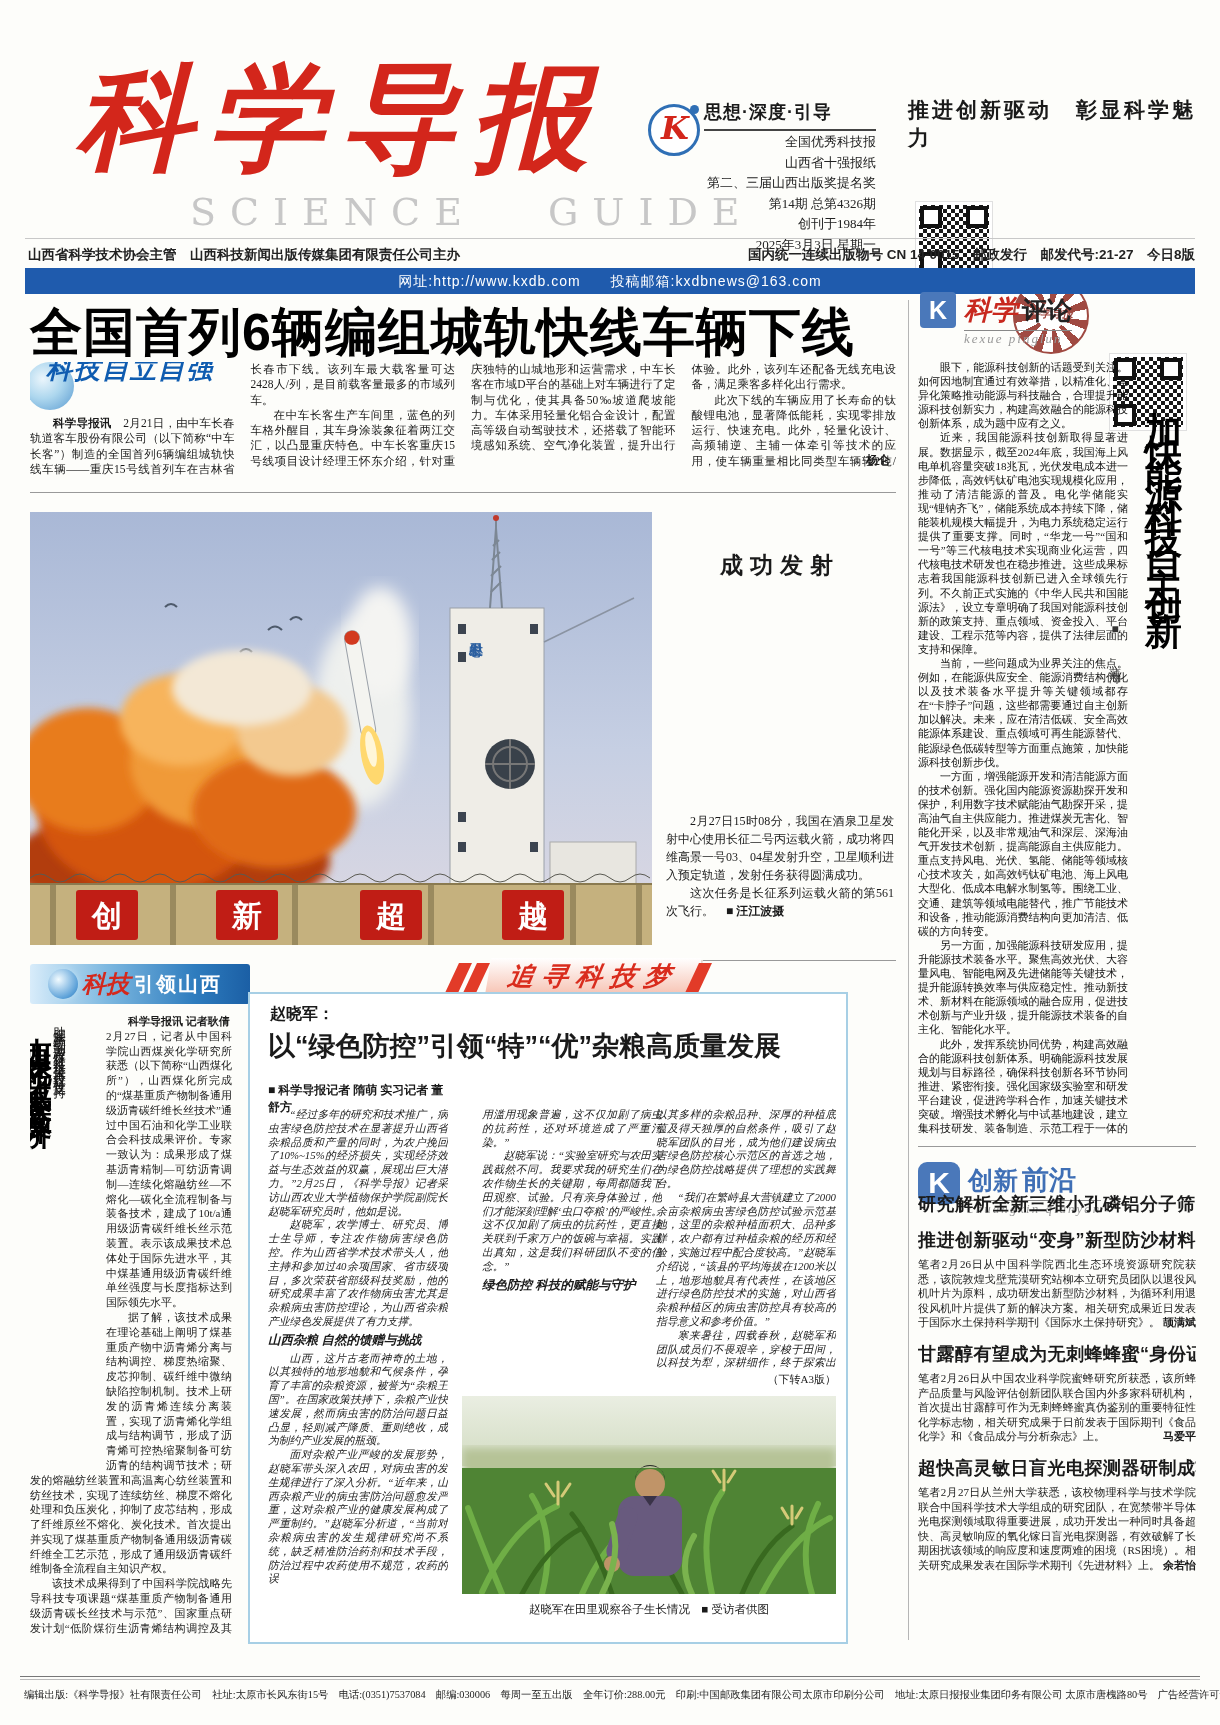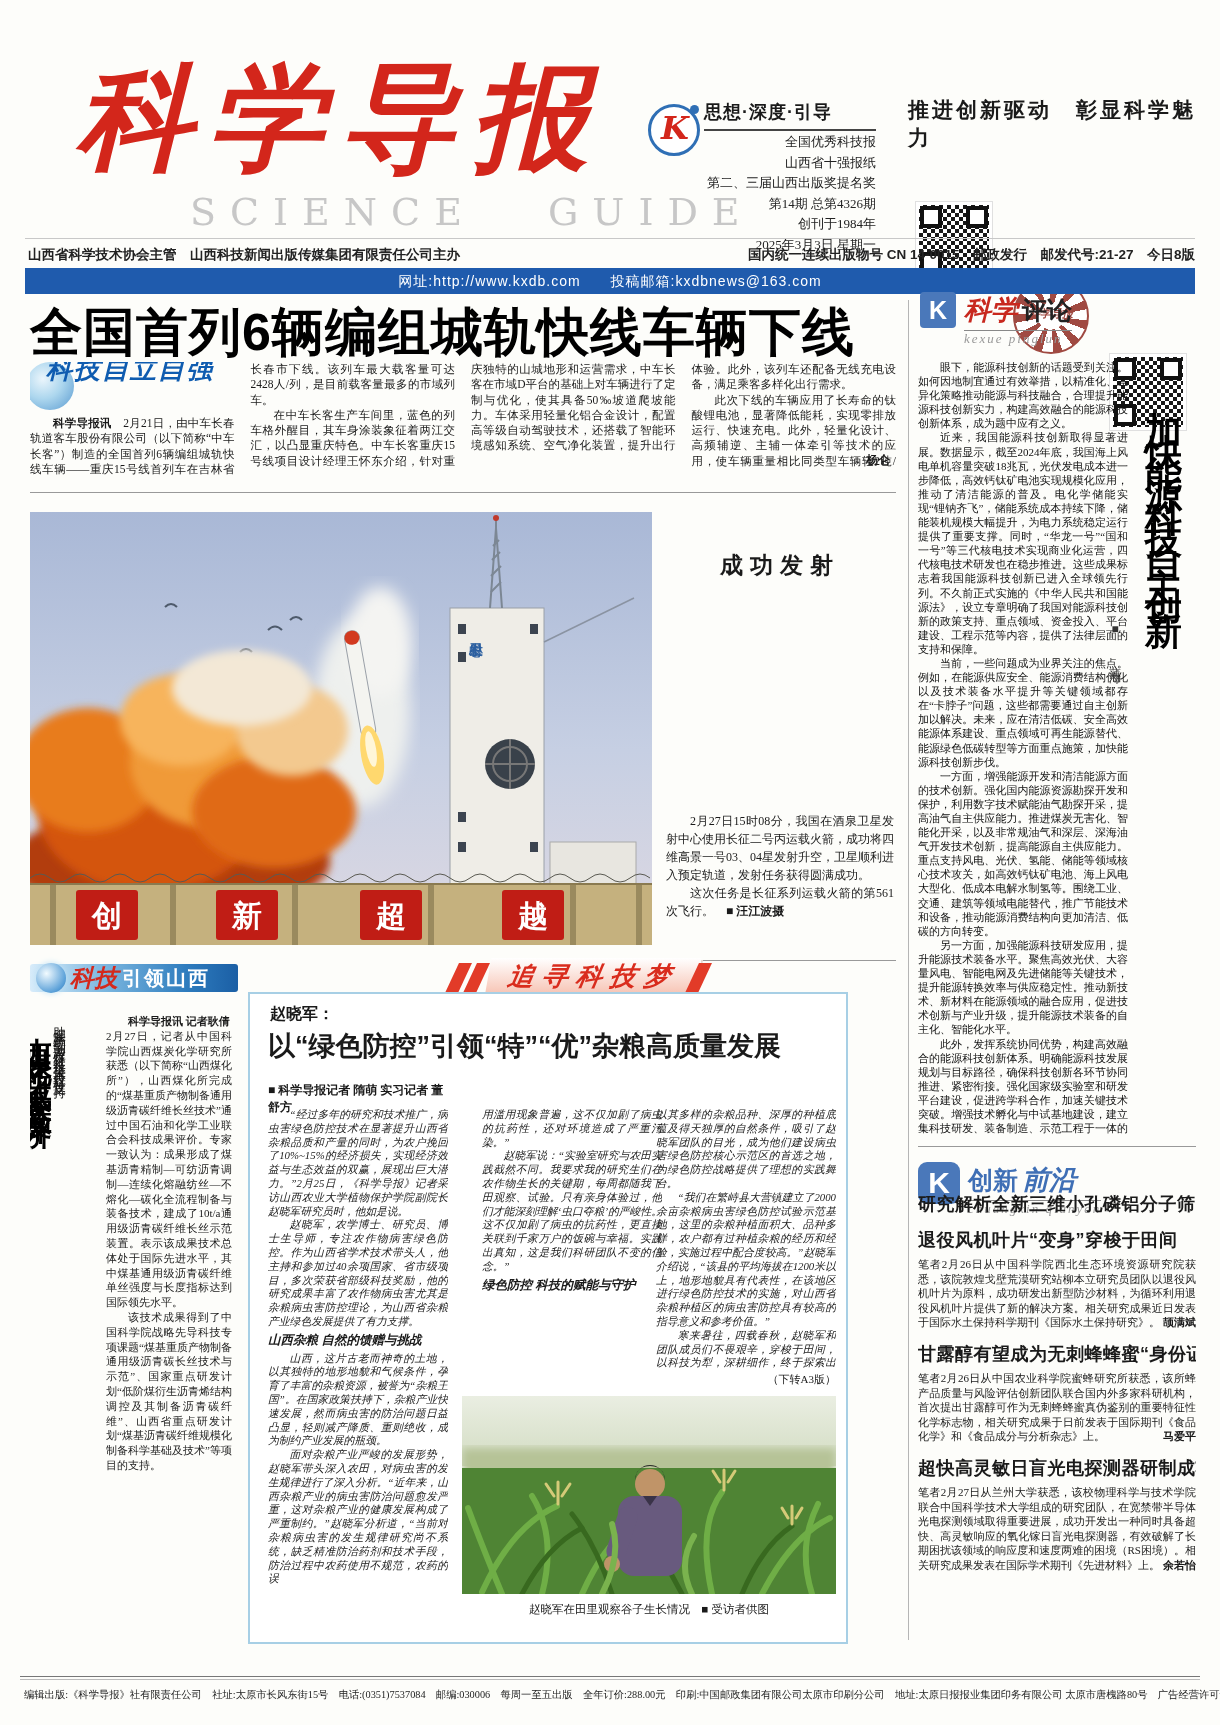--- a/index.html
+++ b/index.html
@@ -42,31 +42,31 @@
   
   .ph-title{font-size:23px;font-weight:bold;letter-spacing:7px;text-align:center;font-family:"Liberation Sans",sans-serif;}
   .caption{font-size:12px;line-height:18px;text-align:justify;}
   .credit{font-weight:bold;}
   
   .ksq{width:36px;height:36px;background:#4a78ba;color:#fff;font-family:"Liberation Sans",sans-serif;
        font-weight:bold;font-size:25px;display:flex;align-items:center;justify-content:center;border-radius:4px;}
   .sechead{display:flex;align-items:flex-start;gap:8px;}
   .sechead .tt{border-bottom:1px solid #888;padding-bottom:2px;white-space:nowrap;}
   .red-script{font-family:"DejaVu Serif",serif;font-style:italic;font-weight:bold;color:#c8281e;font-size:27px;}
-  .blue-script{font-family:"DejaVu Serif",serif;font-style:italic;font-weight:bold;color:#3f6fb5;font-size:27px;}
+  .blue-script{font-family:"DejaVu Serif",serif;font-weight:bold;color:#3f6fb5;font-size:27px;}
   .tt-rest{font-size:25px;font-weight:bold;color:#222;}
   .tt-blue{font-size:25px;font-weight:bold;color:#3f6fb5;font-family:"Liberation Sans",sans-serif;}
   .pinyin{font-style:italic;color:#999;font-size:13px;letter-spacing:2px;}
   
   .essay{font-size:11px;line-height:14.1px;text-align:justify;overflow:hidden;color:#111;}
   .essay p{margin-bottom:0;}
   .vtitle{font-family:"Liberation Sans",sans-serif;font-weight:900;font-size:37px;letter-spacing:22px;color:#000;}
   .vauthor{font-size:12px;letter-spacing:4px;color:#333;}
   
-  .sx-banner{height:28px;border-radius:3px;display:flex;align-items:center;gap:4px;padding-left:6px;
+  .sx-banner{height:40px;border-radius:3px;display:flex;align-items:center;gap:4px;padding-left:18px;
              background:linear-gradient(90deg,#d8ecfa 0%,#7db8e0 35%,#2e7cbe 75%,#1b5fa5 100%);}
   .globe{width:30px;height:30px;border-radius:50%;background:radial-gradient(circle at 35% 35%,#f2fbff,#5aa0d8 70%,#2a6fae);box-shadow:0 0 6px #bfe2f5;}
   .sx-banner .s1{font-family:"DejaVu Serif",serif;font-style:italic;font-weight:bold;font-size:24px;color:#d4281c;}
   .sx-banner .s2{font-family:"Liberation Sans",sans-serif;font-weight:bold;font-size:20px;color:#fff;letter-spacing:2px;}
   .sx-article{font-size:11px;line-height:14.8px;text-align:justify;overflow:hidden;}
   .sx-head{float:left;width:76px;height:458px;display:flex;}
   .sx-title{writing-mode:vertical-rl;text-orientation:upright;font-family:"Liberation Sans",sans-serif;
             font-weight:900;font-size:29px;letter-spacing:7px;color:#000;}
   .sx-kicker{writing-mode:vertical-rl;text-orientation:upright;font-size:12.5px;letter-spacing:3px;margin-left:7px;padding-top:2px;color:#111;}
   .leadin{font-weight:bold;}
@@ -233,20 +233,21 @@
     <span class="globe"></span>
     <span class="s1">科技</span>
     <span class="s2">引领山西</span>
   </div>
   <div class="abs sx-article" style="left:30px;top:1014px;width:202px;height:622px;">
     <div class="sx-head">
       <div class="sx-title">山西煤化所一成果获高度评价</div>
       <div class="sx-kicker">助煤基产物制沥青碳纤维长丝技术再获科技支持</div>
     </div>
     <p><b class="leadin">科学导报讯 记者耿倩</b><span>　2月27日，记者从中国科学院山西煤炭化学研究所获悉（以下简称“山西煤化所”），山西煤化所完成的“煤基重质产物制备通用级沥青碳纤维长丝技术”通过中国石油和化学工业联合会科技成果评价。专家一致认为：成果形成了煤基沥青精制—可纺沥青调制—连续化熔融纺丝—不熔化—碳化全流程制备与装备技术，建成了10t/a通用级沥青碳纤维长丝示范装置。表示该成果技术总体处于国际先进水平，其中煤基通用级沥青碳纤维单丝强度与长度指标达到国际领先水平。</span></p>
+    <p>据了解，该技术成果在理论基础上阐明了煤基重质产物中沥青烯分离与结构调控、梯度热缩聚、皮芯抑制、碳纤维中微纳缺陷控制机制。技术上研发的沥青烯连续分离装置，实现了沥青烯化学组成与结构调节，形成了沥青烯可控热缩聚制备可纺沥青的结构调节技术；研发的熔融纺丝装置和高温离心纺丝装置和纺丝技术，实现了连续纺丝、梯度不熔化处理和负压炭化，抑制了皮芯结构，形成了纤维原丝不熔化、炭化技术。首次提出并实现了煤基重质产物制备通用级沥青碳纤维全工艺示范，形成了通用级沥青碳纤维制备全流程自主知识产权。</p>
     <p>该技术成果得到了中国科学院战略先导科技专项课题“煤基重质产物制备通用级沥青碳长丝技术与示范”、国家重点研发计划“低阶煤衍生沥青烯结构调控及其制备沥青碳纤维”、山西省重点研发计划“煤基沥青碳纤维规模化制备科学基础及技术”等项目的支持。</p>
   </div>
 
   <div class="abs ribbon" style="left:452px;top:958px;">
     <i class="sl"></i>
       <i class="sl"></i>
     <span class="rb-text">追寻科技梦</span>
     <i class="sl" style="margin-left:-6px"></i>
   </div>
   <div class="abs dream-box" style="left:248px;top:992px;width:596px;height:648px;"></div>
@@ -359,21 +360,21 @@
       </div>
       <div class="pinyin">chuangxin qianyan</div>
     </div>
   </div>
 
   <div class="abs" style="left:918px;top:1180px;width:278px;height:462px;overflow:hidden;">
     <div class="fr-item">
       <h3>研究解析全新三维小孔磷铝分子筛</h3>
     </div>
     <div class="fr-item">
-      <h3>退役风机叶片“变身”穿梭于田间</h3>
+      <h3>推进创新驱动“变身”新型防沙材料</h3>
       <div class="bd"><p style="display:inline;">笔者2月26日从中国科学院西北生态环境资源研究院获悉，该院敦煌戈壁荒漠研究站柳本立研究员团队以退役风机叶片为原料，成功研发出新型防沙材料，为循环利用退役风机叶片提供了新的解决方案。相关研究成果近日发表于国际水土保持科学期刊《国际水土保持研究》。</p><span class="au">颉满斌</span></div>
     </div>
     <div class="fr-item">
       <h3>甘露醇有望成为无刺蜂蜂蜜“身份证”</h3>
       <div class="bd"><p style="display:inline;">笔者2月26日从中国农业科学院蜜蜂研究所获悉，该所蜂产品质量与风险评估创新团队联合国内外多家科研机构，首次提出甘露醇可作为无刺蜂蜂蜜真伪鉴别的重要特征性化学标志物，相关研究成果于日前发表于国际期刊《食品化学》和《食品成分与分析杂志》上。</p><span class="au">马爱平</span></div>
     </div>
     <div class="fr-item">
       <h3>超快高灵敏日盲光电探测器研制成功</h3>
       <div class="bd"><p style="display:inline;">笔者2月27日从兰州大学获悉，该校物理科学与技术学院联合中国科学技术大学组成的研究团队，在宽禁带半导体光电探测领域取得重要进展，成功开发出一种同时具备超快、高灵敏响应的氧化镓日盲光电探测器，有效破解了长期困扰该领域的响应度和速度两难的困境（RS困境）。相关研究成果发表在国际学术期刊《先进材料》上。</p><span class="au">余若怡</span></div>
     </div>

